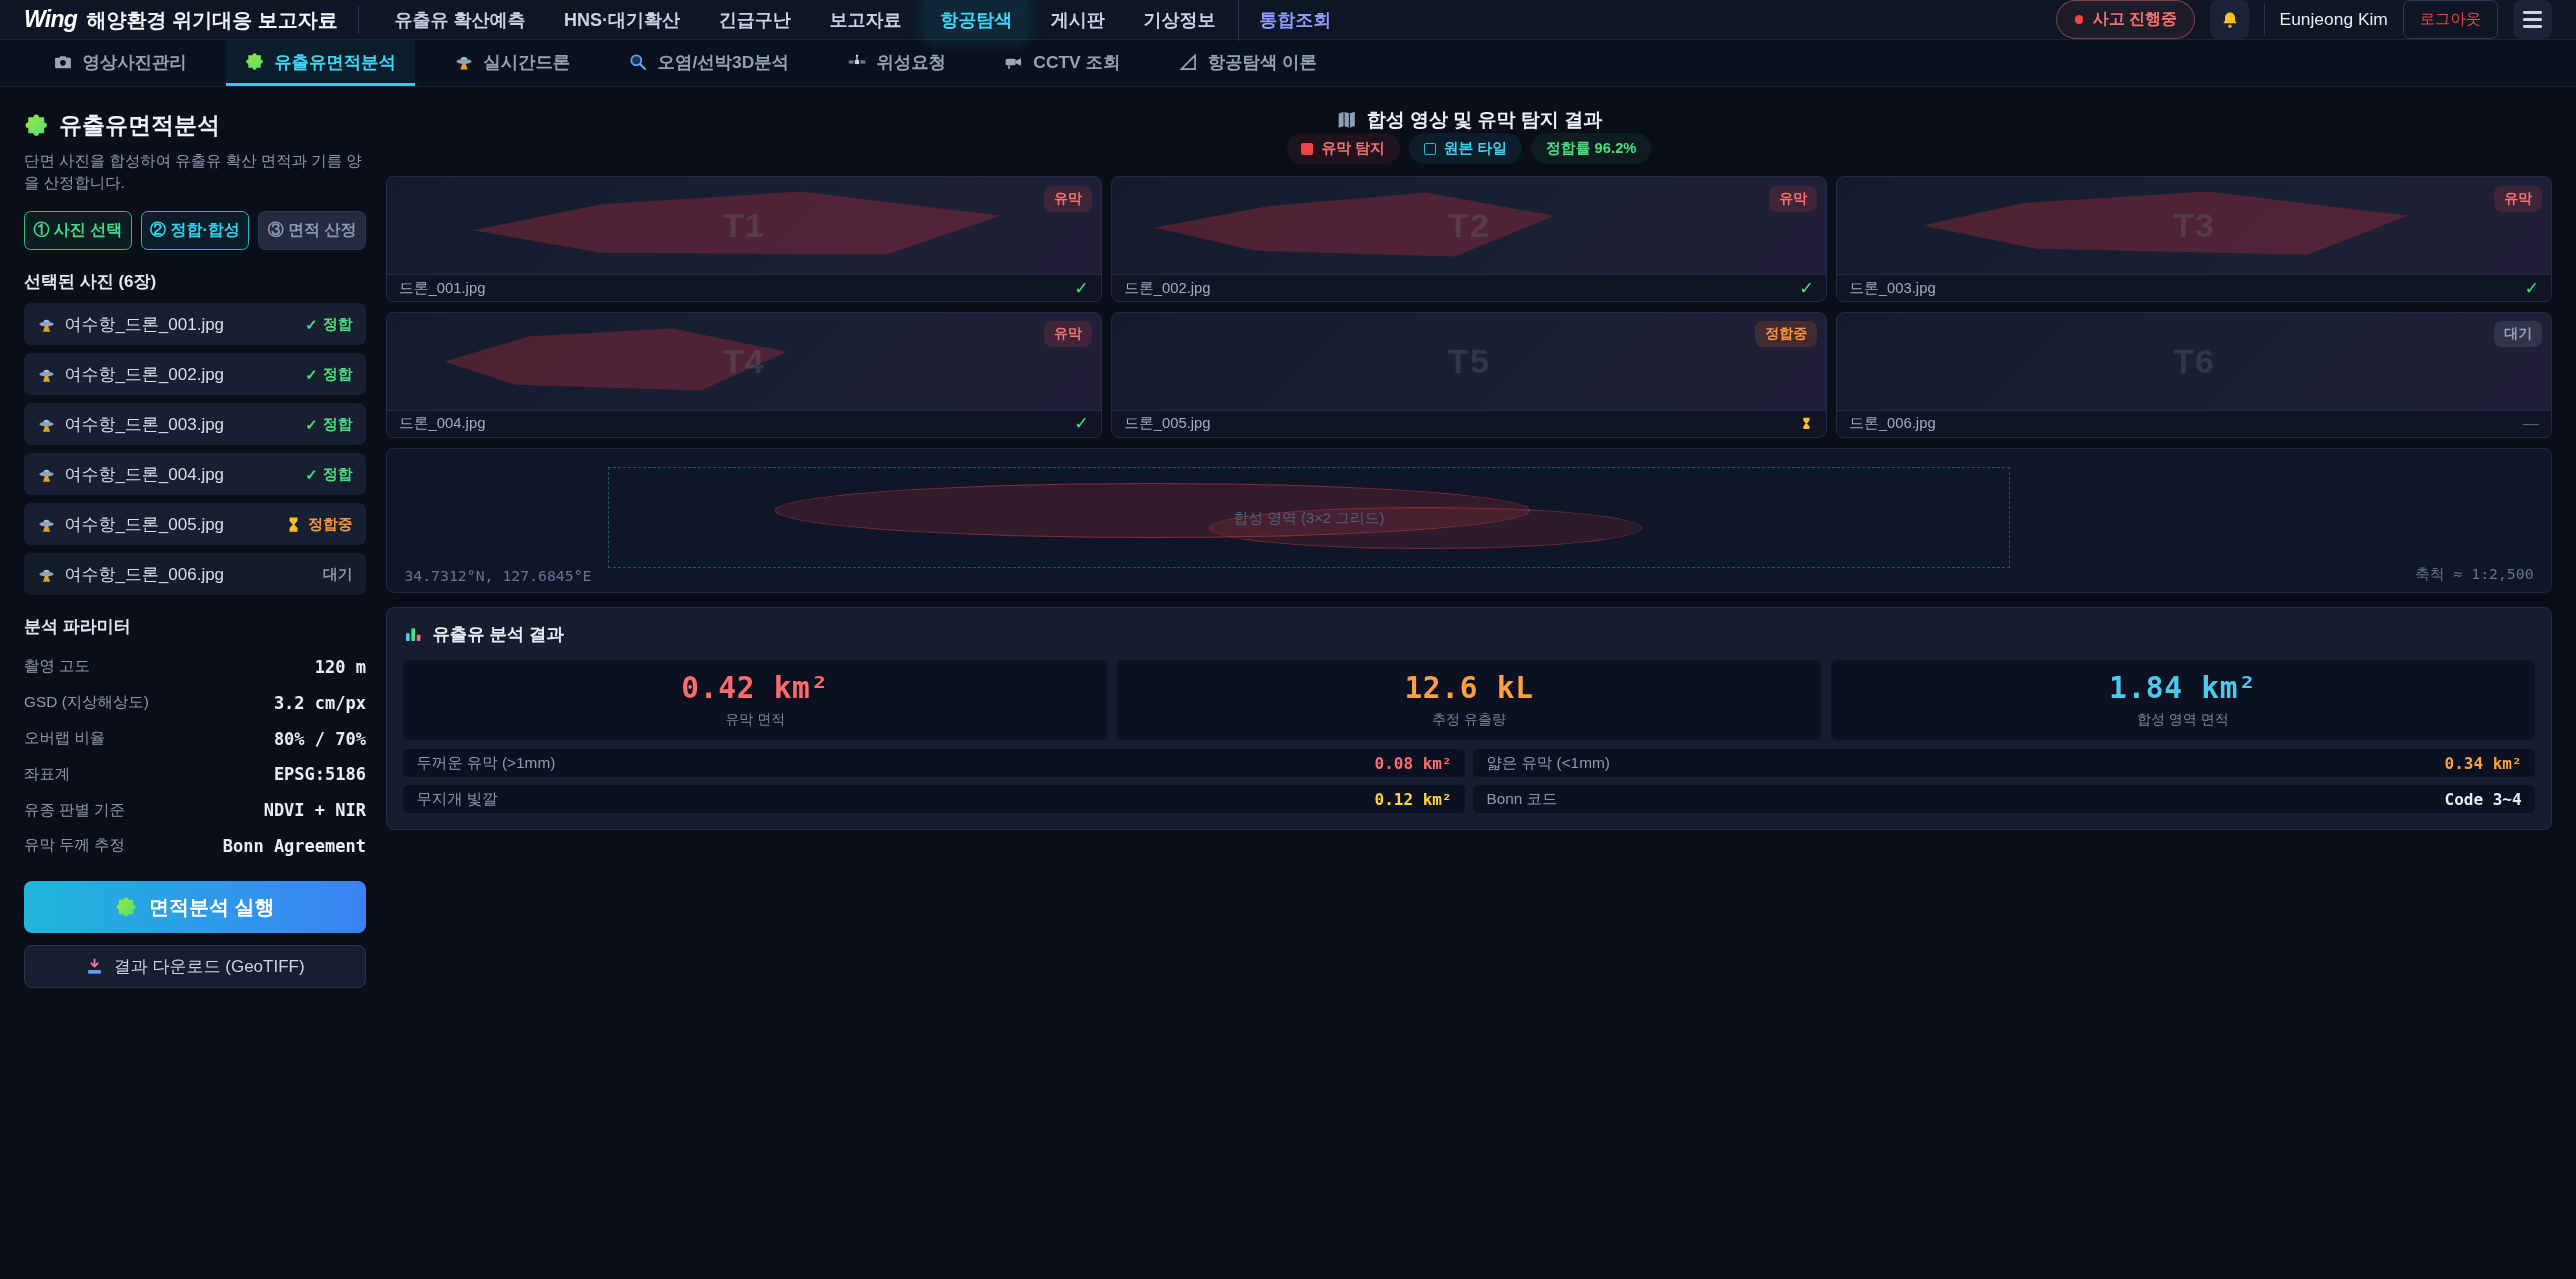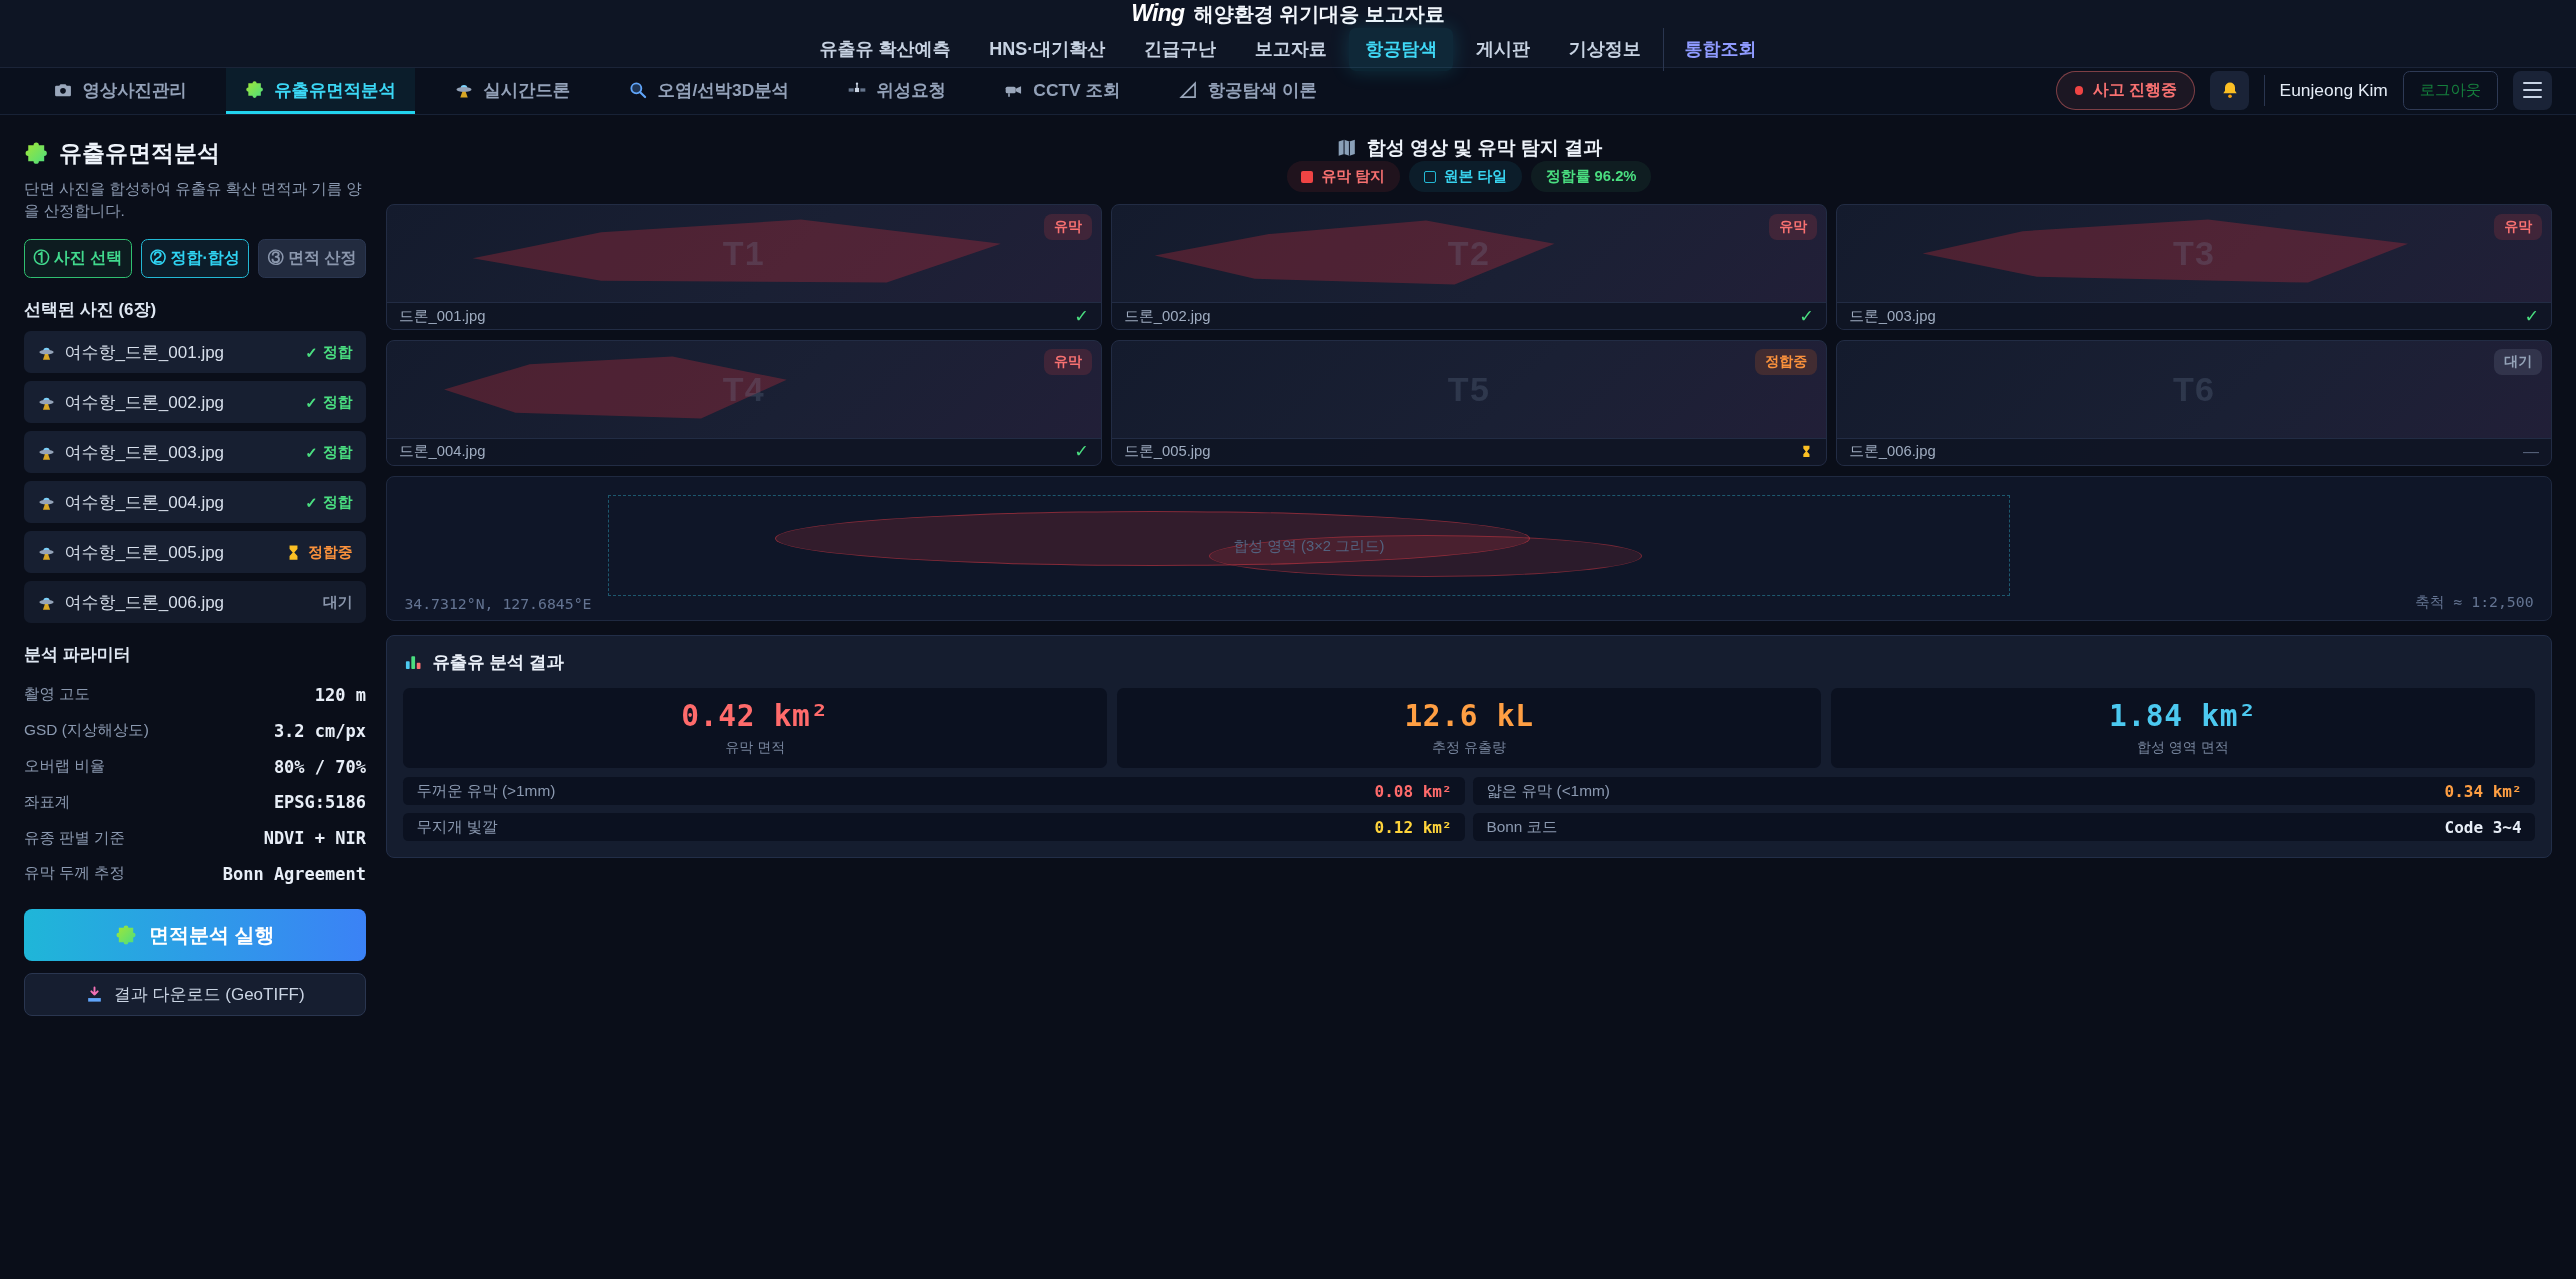--- a/index.html
+++ b/index.html
@@ -1,39 +1,39 @@
 <!DOCTYPE html>
 <html style="font-size:10.7px"><head>
 <meta charset="utf-8">
 <style>
   * { margin:0; padding:0; box-sizing:border-box; }
   html,body { width:2576px; height:1279px; background:#0a0e19; overflow:hidden;
     font-family:"Liberation Sans", sans-serif; color:#dfe6f0; }
   .mono { font-family:"DejaVu Sans Mono", monospace; }
 
   
-  .topnav { height:68px; background:#0e1524; border-bottom:0.7px solid #1b2438;
-    display:flex; align-items:center; padding:0 24px;flex-direction:column; }
+  .topnav { height:40px; background:#0e1524; border-bottom:0.7px solid #1b2438;
+    display:flex; align-items:center; padding:0 24px; }
   .logo-wrap { display:flex; align-items:baseline; gap:9.4px; }
   .logo-mark { font-size:23px; font-weight:bold; font-style:italic; color:#ffffff; letter-spacing:-0.7px; }
   .app-title { font-size:20px; font-weight:bold; color:#f2f6fc; }
   .nav-divider { width:0.7px; height:28px; background:#2a3650; margin:0 20px; }
   .nav-menu { display:flex; align-items:center; gap:6.7px; }
   .nav-item { font-size:18px; font-weight:600; color:#c7d2e2; padding:9.4px 16px; border-radius:6.7px; cursor:pointer; white-space:nowrap; }
   .nav-item.active { color:#3fd8f6; background:rgba(34,211,238,.10); box-shadow:0 0 19px rgba(34,211,238,.18); }
   .nav-item.accent { color:#8f9bff; border-left:0.7px solid #2a3650; border-radius:0 6.7px 6.7px 0; margin-left:0; padding-left:20px; }
   .nav-right { margin-left:auto; display:flex; align-items:center; gap:14.8px; }
   .incident-badge { display:flex; align-items:center; gap:9.4px; border:0.7px solid rgba(248,113,113,.45);
     background:rgba(248,113,113,.08); color:#f87171; font-size:16px; font-weight:600;
     border-radius:670px; padding:8px 17.4px; }
   .incident-dot { width:8.7px; height:8.7px; border-radius:50%; background:#ef4444; }
   .icon-btn { width:39px; height:39px; border-radius:8px; background:#1a2337; display:flex; align-items:center; justify-content:center; cursor:pointer; }
   .nav-vsep { width:0.7px; height:31px; background:#2a3650; }
   .user-name { font-size:17.4px; color:#e5ecf6; }
-  .logout-btn { border:0.7px solid #2e3a55; border-radius:6.7px; padding:8px 16px; font-size:15.4px; color:#15803d; cursor:pointer; background:transparent; }
+  .logout-btn { border:0.7px solid #2e3a55; border-radius:6.7px; padding:8px 16px; font-size:15.4px; color:#ef4444; cursor:pointer; background:transparent; }
   .burger { display:flex; flex-direction:column; gap:4.7px; }
   .burger span { width:19px; height:2.3px; background:#c9d4e6; border-radius:1.3px; }
 
   
   .subtabs { height:47px; background:#0a101d; border-bottom:0.7px solid #182236; display:flex; align-items:stretch; padding:0 34px; gap:20px; }
   .tab { display:flex; align-items:center; gap:9.4px; padding:0 19px; font-size:17.4px; font-weight:600; color:#93a1b8; cursor:pointer; border-bottom:3.4px solid transparent; }
   .tab.active { color:#3bd7f5; background:rgba(34,211,238,.07); border-bottom-color:#22d3ee; }
   .tab svg { width:20px; height:20px; }
 
   

